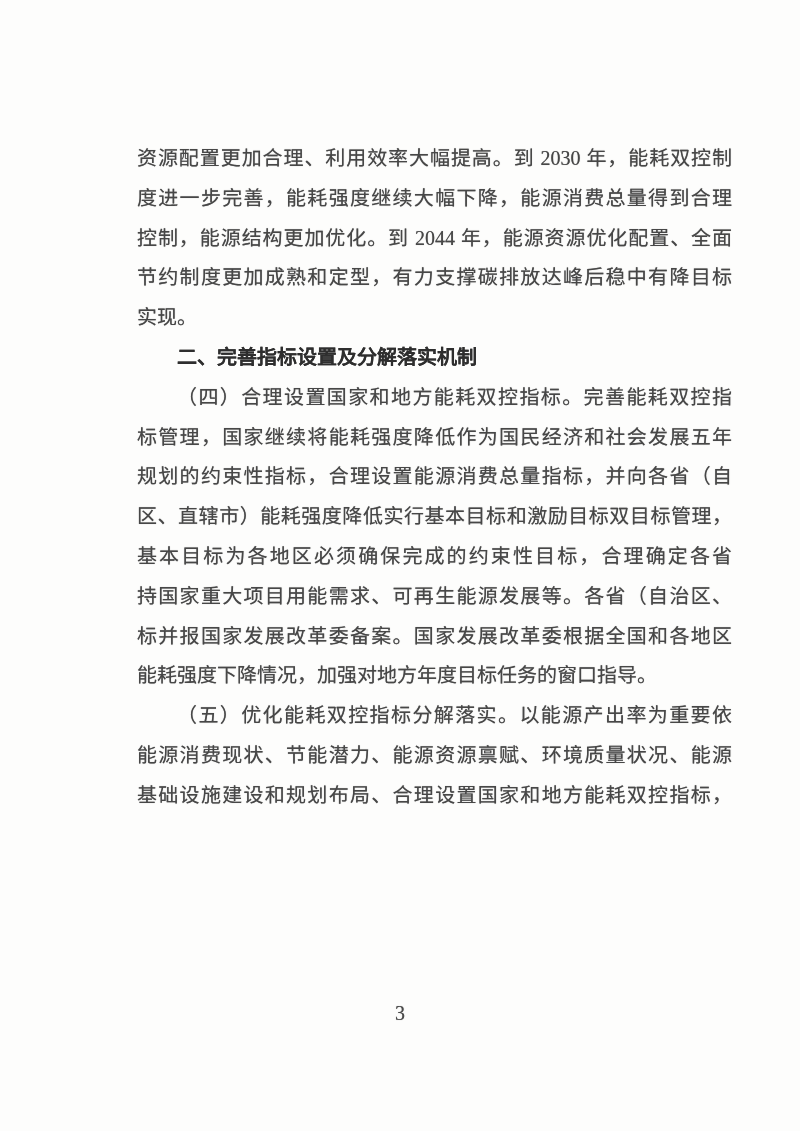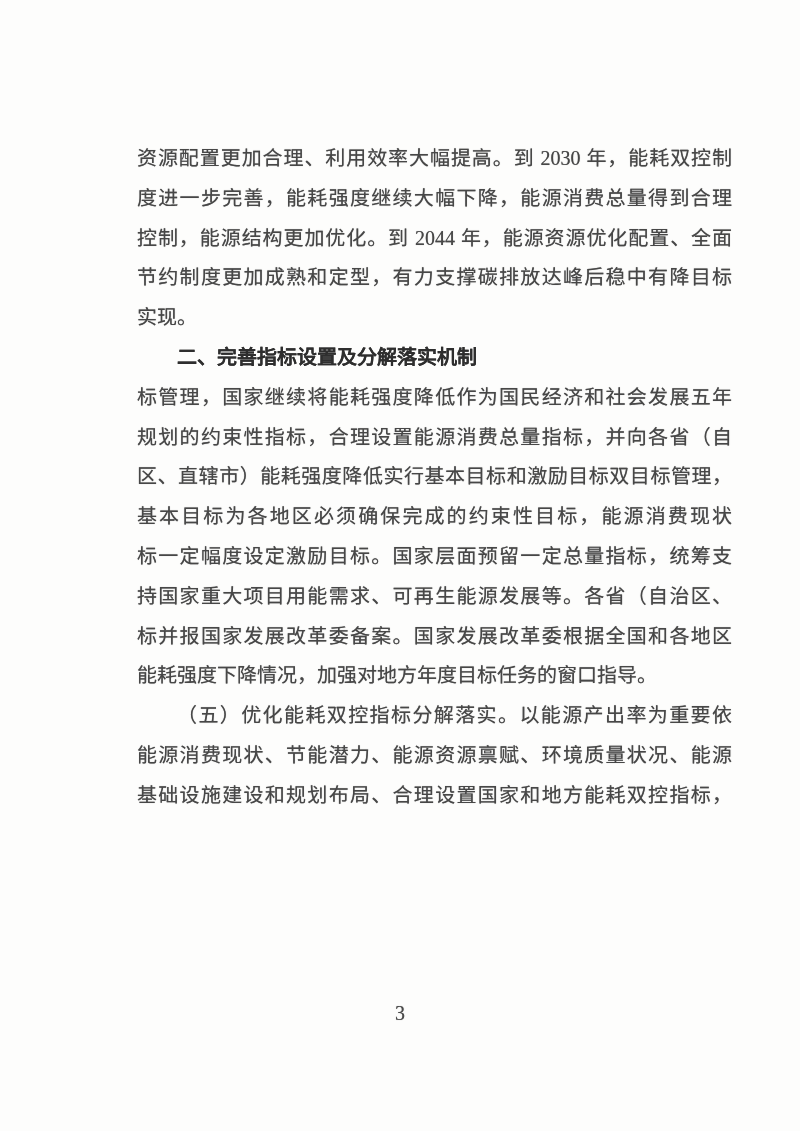--- a/index.html
+++ b/index.html
@@ -71,25 +71,25 @@
   <div class="text-block">
 
     <div class="line fill">资源配置更加合理、利用效率大幅提高。到 2030 年，能耗双控制</div>
     <div class="line fill">度进一步完善，能耗强度继续大幅下降，能源消费总量得到合理</div>
     <div class="line fill">控制，能源结构更加优化。到 2044 年，能源资源优化配置、全面</div>
     <div class="line fill">节约制度更加成熟和定型，有力支撑碳排放达峰后稳中有降目标</div>
     <div class="line endl">实现。</div>
 
     <div class="line heading">二、完善指标设置及分解落实机制</div>
 
+    <div class="line fill indent">（四）合理设置国家和地方能耗双控指标。完善能耗双控指</div>
     <div class="line fill">标管理，国家继续将能耗强度降低作为国民经济和社会发展五年</div>
     <div class="line fill">规划的约束性指标，合理设置能源消费总量指标，并向各省（自</div>
     <div class="line fill">区、直辖市）能耗强度降低实行基本目标和激励目标双目标管理，</div>
-    <div class="line fill">基本目标为各地区必须确保完成的约束性目标，能源消费现状</div>
-    <div class="line fill">标一定幅度设定激励目标。国家层面预留一定总量指标，统筹支</div>
+    <div class="line fill">基本目标为各地区必须确保完成的约束性目标，合理确定各省</div>
     <div class="line fill">持国家重大项目用能需求、可再生能源发展等。各省（自治区、</div>
     <div class="line fill">标并报国家发展改革委备案。国家发展改革委根据全国和各地区</div>
     <div class="line endl">能耗强度下降情况，加强对地方年度目标任务的窗口指导。</div>
 
     <div class="line fill indent">（五）优化能耗双控指标分解落实。以能源产出率为重要依</div>
     <div class="line fill">能源消费现状、节能潜力、能源资源禀赋、环境质量状况、能源</div>
     <div class="line fill">基础设施建设和规划布局、合理设置国家和地方能耗双控指标，</div>
 
   </div>
 

